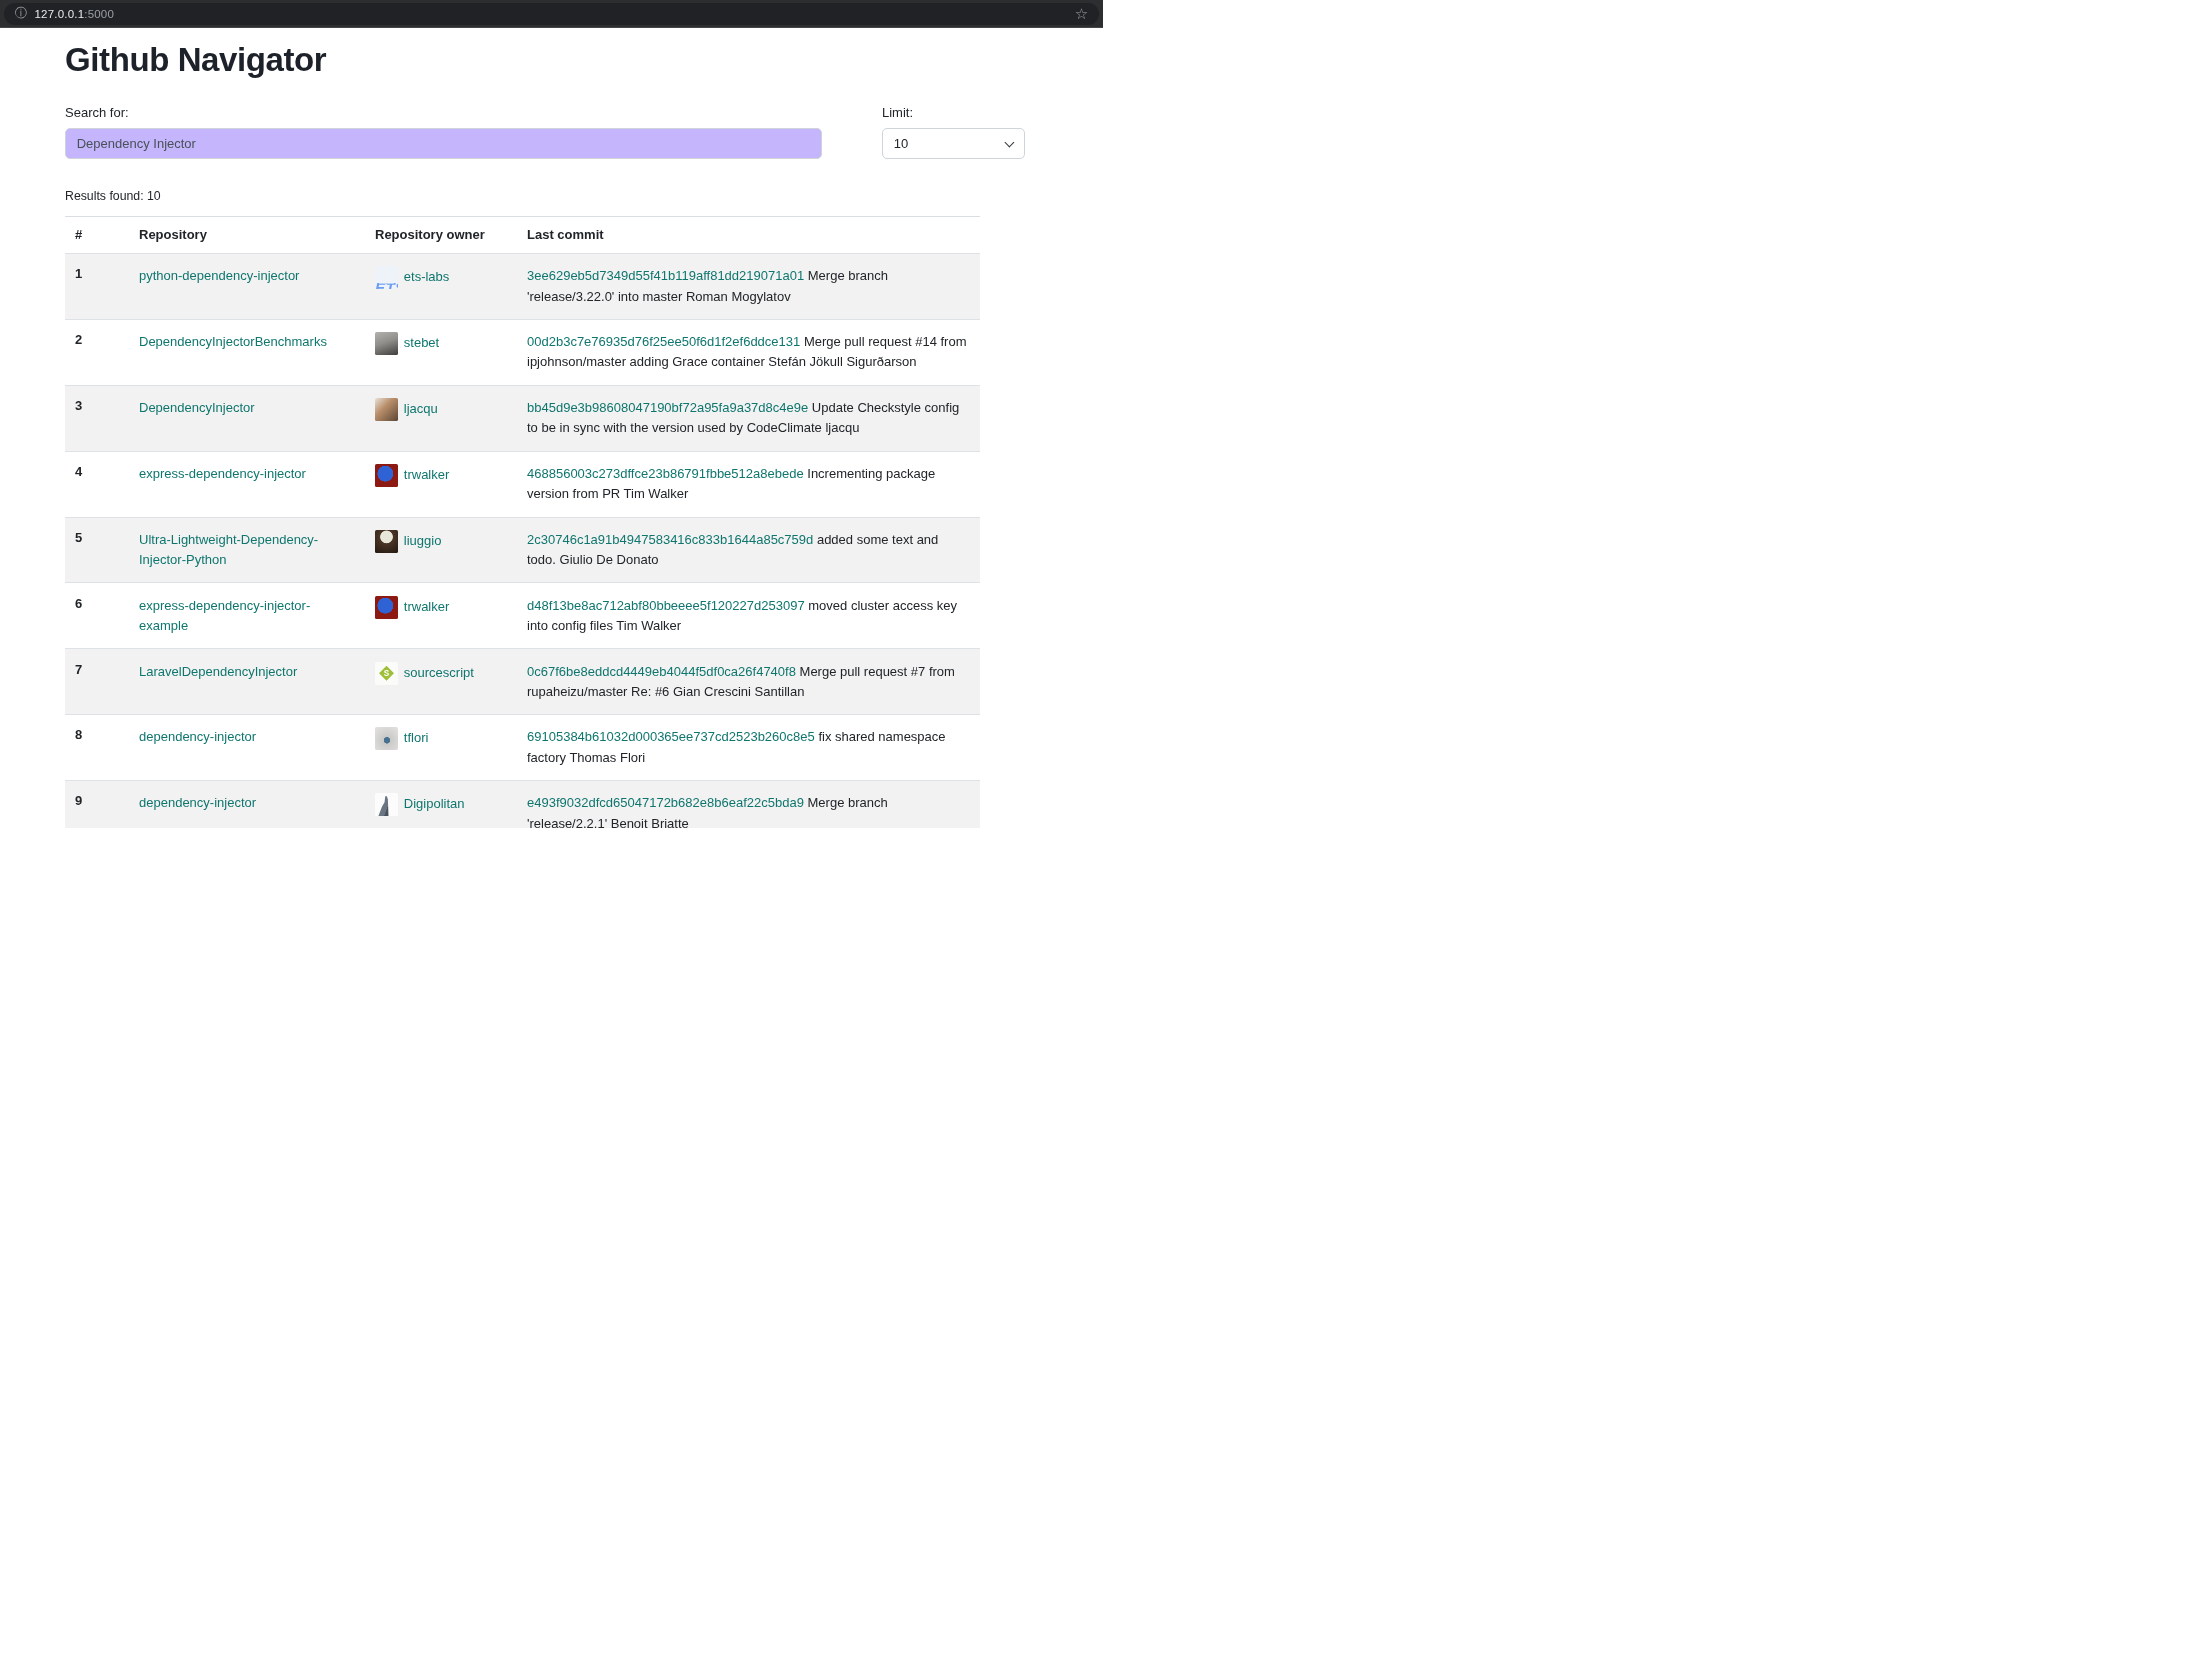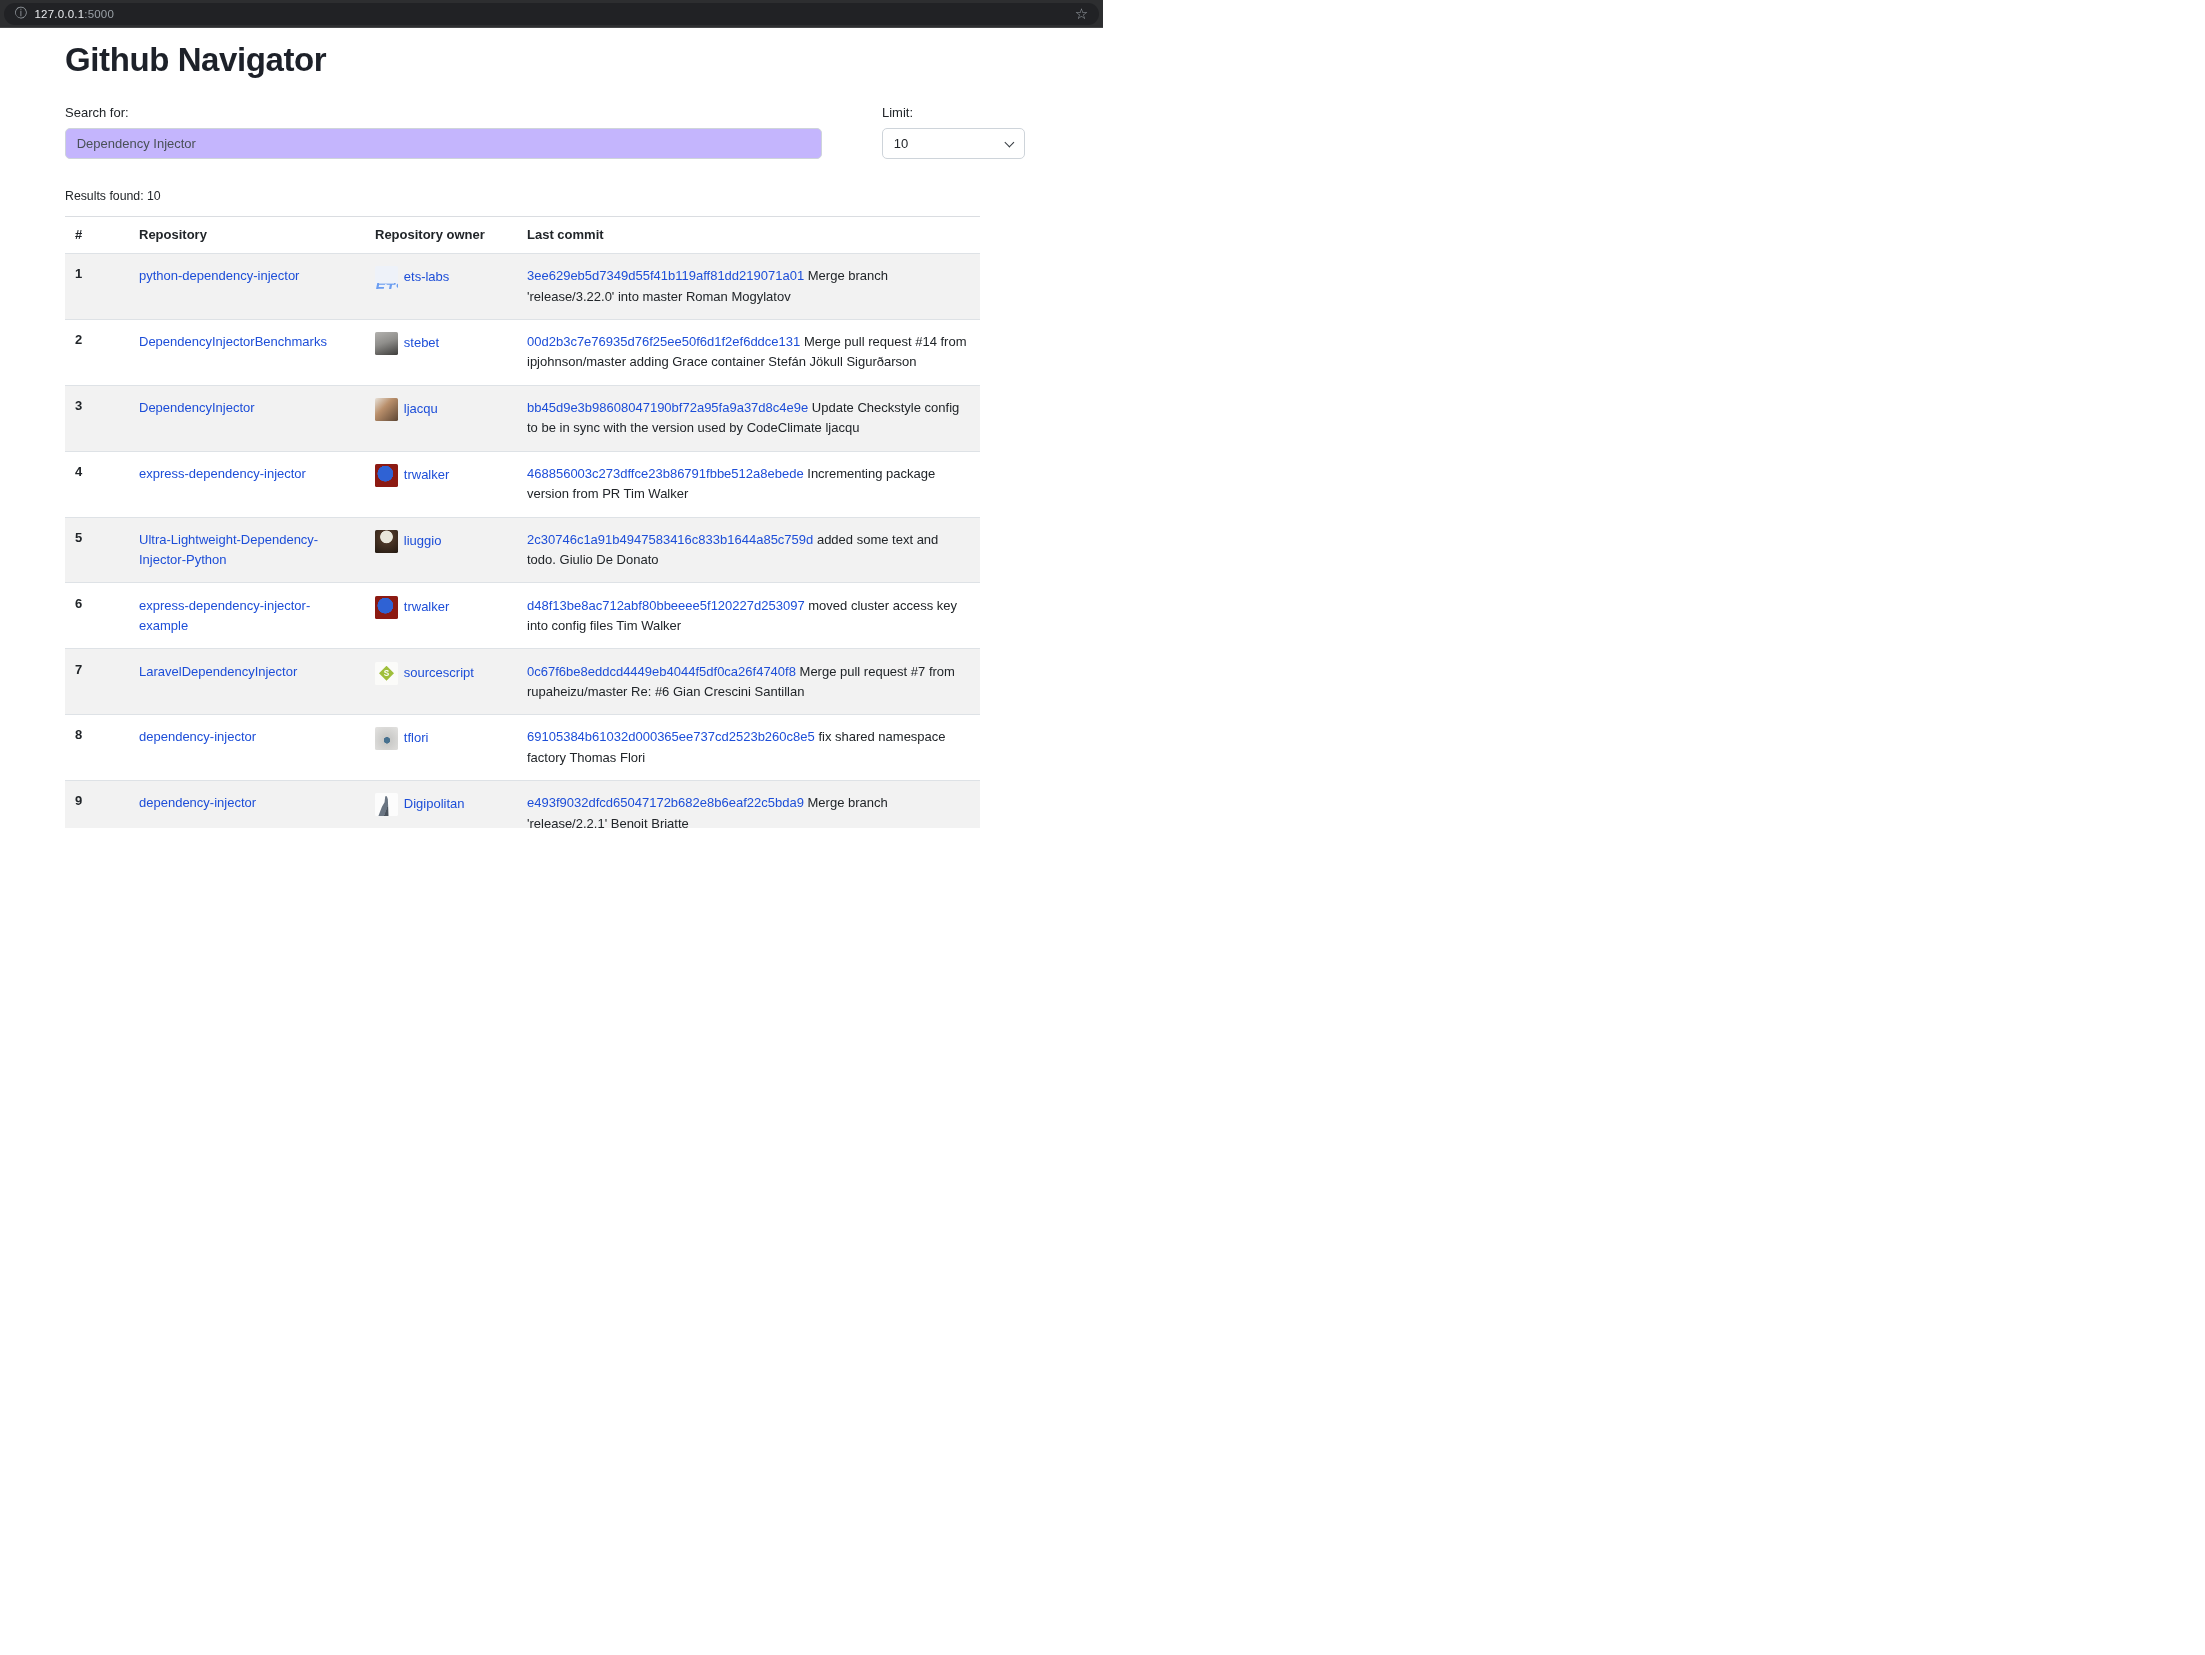--- a/index.html
+++ b/index.html
@@ -50,21 +50,21 @@
   }
   .results td,.results th.idx{vertical-align:top;}
   .results tbody th.idx{
     text-align:left;font-weight:700;padding:12.3px 10px;border-top:0.8px solid #dee2e6;
   }
   .results td{padding:12.3px 10px;border-top:0.8px solid #dee2e6;line-height:1.55;}
   .results tbody tr:nth-child(odd){background:#f2f2f2;}
   .col-idx{width:44px;}
   .col-repo{width:216px;}
   .col-owner{width:132px;}
-  a.lnk{color:#1d4ed8;text-decoration:none;}
+  a.lnk{color:#0f766e;text-decoration:none;}
   .commit-msg{color:#212529;}
   
   .avatar{
     display:inline-block;width:23px;height:23px;vertical-align:middle;margin-right:5.8px;
     border-radius:1.6px;position:relative;overflow:hidden;text-align:center;
   }
   .owner-link{vertical-align:middle;}
   .av-1{background:#eef2f9;}
   .av-1 .at{
     display:block;font-style:italic;font-weight:700;font-size:15px;color:#6b9df0;

